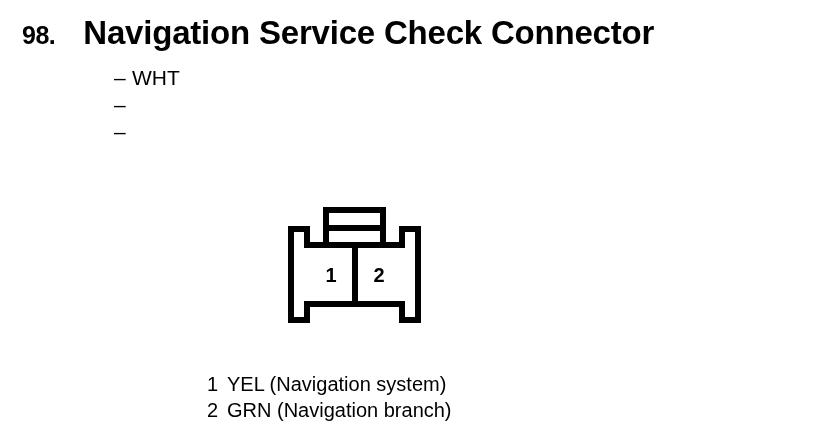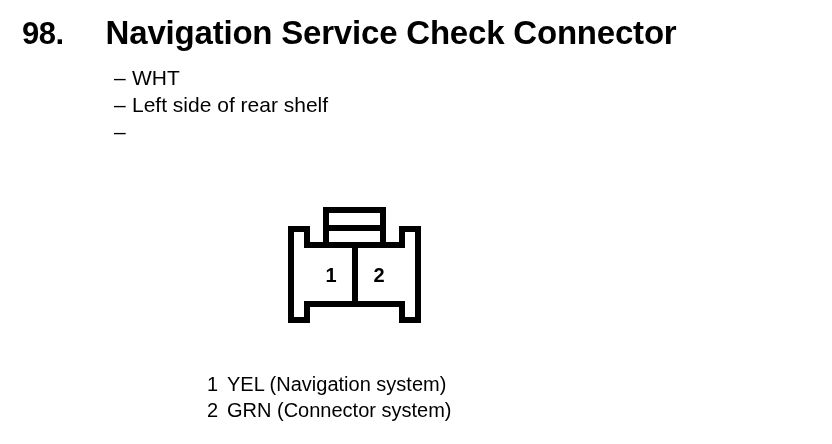--- a/index.html
+++ b/index.html
@@ -25,30 +25,30 @@
   }
   .title-row {
     position: absolute;
     left: 22px;
     top: 16px;
     display: flex;
     align-items: baseline;
     white-space: nowrap;
   }
   .title-number {
-    font-size: 31px;
+    font-size: 25px;
     font-weight: bold;
     letter-spacing: -0.5px;
     line-height: 1;
   }
   .title-text {
     font-size: 33px;
     font-weight: bold;
     line-height: 1;
-    margin-left: 42px;
+    margin-left: 28px;
     letter-spacing: -0.2px;
   }
 
   .bullet-list {
     position: absolute;
     left: 114px;
     top: 64px;
     width: 600px;
   }
   .bullet-item {
@@ -114,21 +114,20 @@
     <span class="title-text">Navigation Service Check Connector</span>
   </div>
 
   <div class="bullet-list">
     <div class="bullet-item">
       <span class="bullet-dash">–</span>
       <span class="bullet-label">WHT</span>
     </div>
     <div class="bullet-item">
       <span class="bullet-dash">–</span>
-      <span class="bullet-label">Left side of rear shelf</span>
     </div>
     <div class="bullet-item">
       <span class="bullet-dash">–</span>
     </div>
   </div>
 
 </div>
 
 <div class="connector-wrap">
   <svg class="connector-svg" width="155" height="125" viewBox="0 0 155 125">
@@ -162,15 +161,15 @@
   </svg>
 </div>
 
 <div class="legend">
   <div class="legend-row">
     <span class="legend-pin">1</span>
     <span class="legend-desc">YEL (Navigation system)</span>
   </div>
   <div class="legend-row">
     <span class="legend-pin">2</span>
-    <span class="legend-desc">GRN (Connector system)</span>
+    <span class="legend-desc">GRN (Navigation branch)</span>
   </div>
 </div>
 
 </body></html>

